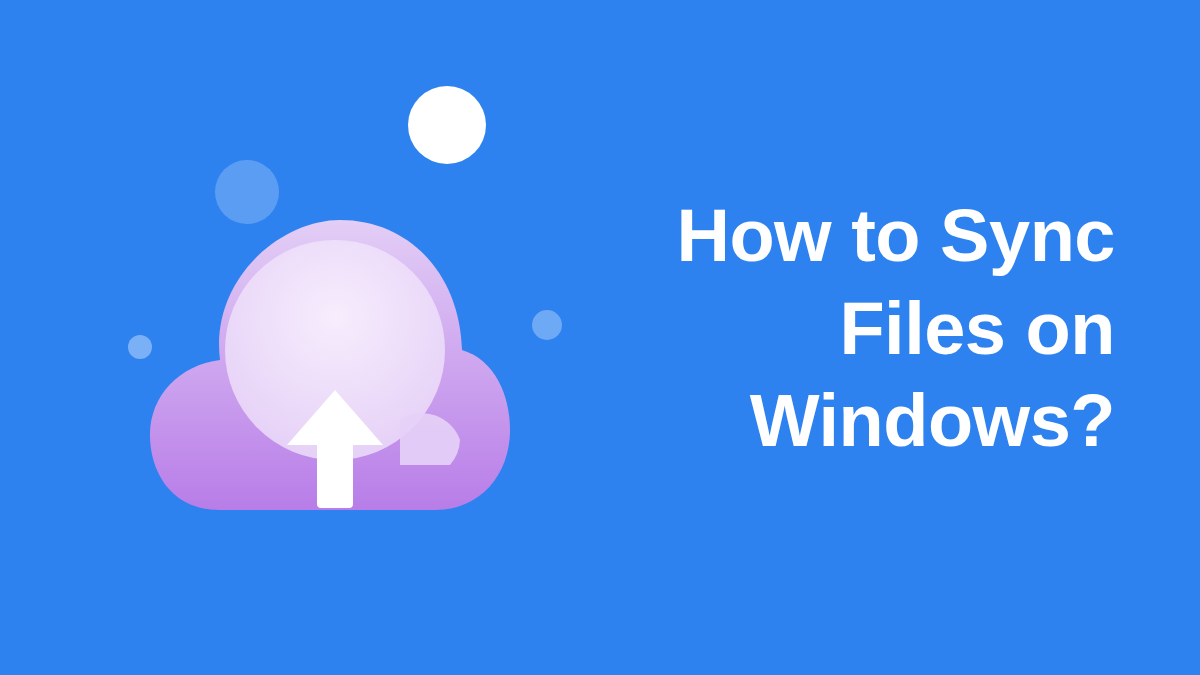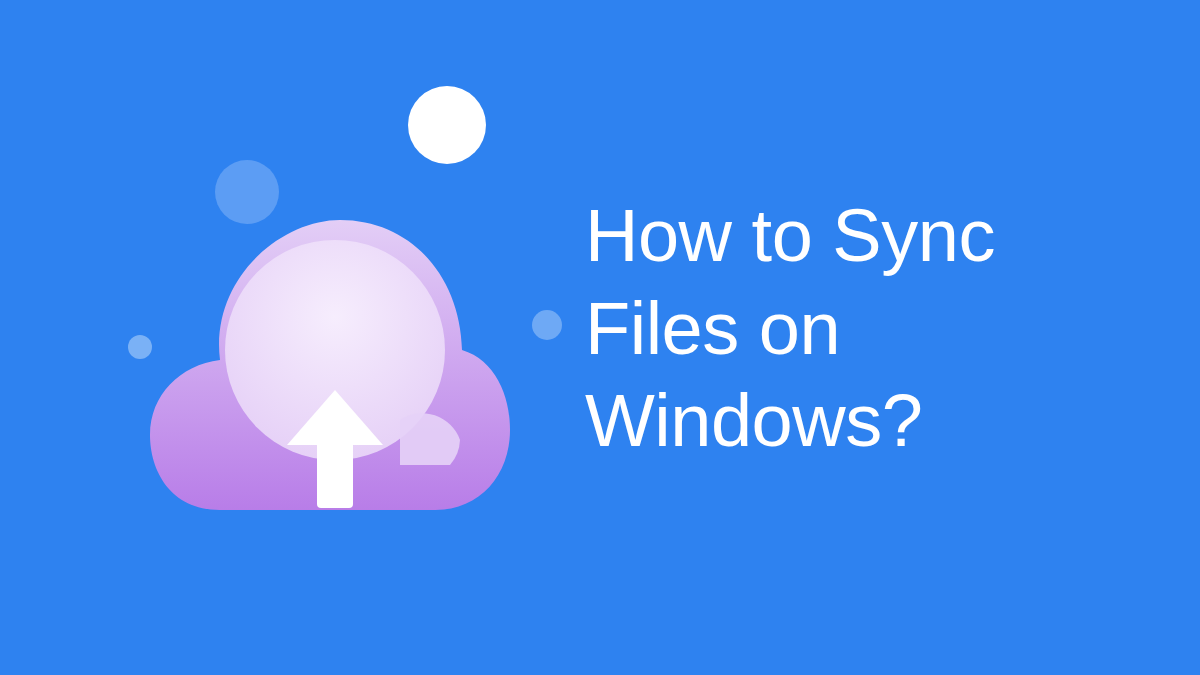--- a/index.html
+++ b/index.html
@@ -45,21 +45,22 @@
   }
   .cloud-wrap svg { width: 100%; height: 100%; display: block; }
   .heading {
     position: absolute;
     right: 85px;
     top: 190px;
     width: 530px;
     color: #ffffff;
     font-size: 74px;
     line-height: 1.25;
-    font-weight: 400;
+    font-weight: 700;
+    text-align: right;
     letter-spacing: -0.5px;
   }
 </style>
 </head>
 <body>
 
 <div class="stage">
 
   <div class="dot dot-1"></div>
   <div class="dot dot-2"></div>

